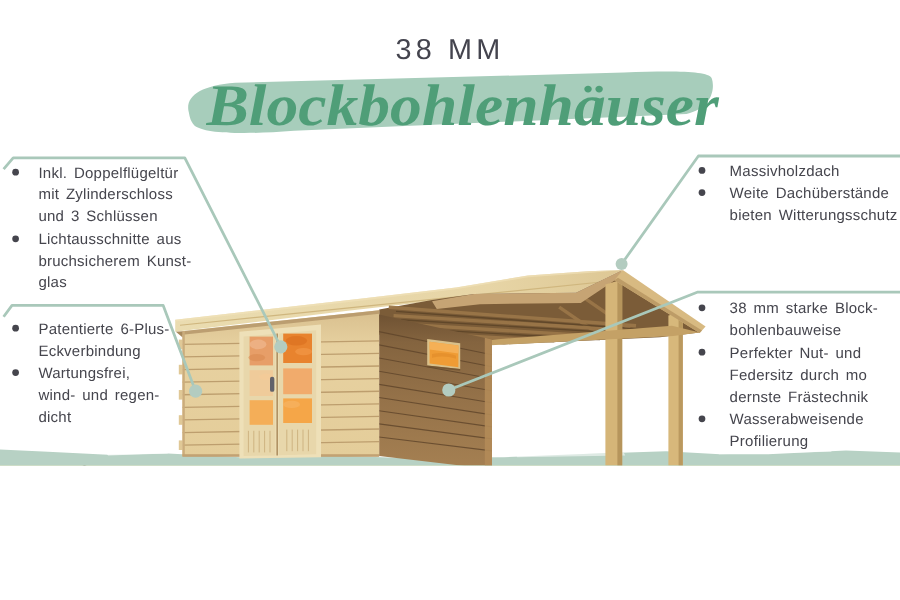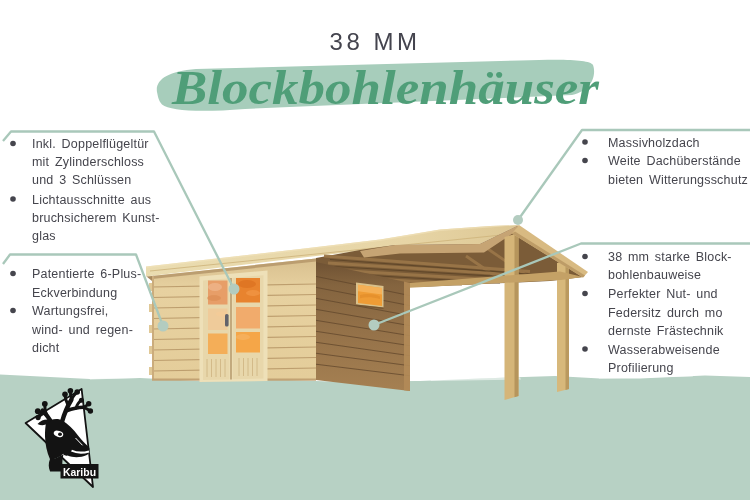--- a/index.html
+++ b/index.html
@@ -1,16 +1,16 @@
 <!DOCTYPE html>
 <html><head>
 <meta charset="utf-8">
 <style>
   html,body{margin:0;padding:0;background:#fff;}
-  #stage{width:750px;height:500px;position:relative;overflow:hidden;background:#4d7c0f;
+  #stage{width:750px;height:388px;position:relative;overflow:hidden;background:#4d7c0f;
          font-family:"Liberation Sans",sans-serif;}
   svg{display:block;}
   text{font-family:"Liberation Sans",sans-serif;}
 </style>
 </head>
 <body>
 <div id="stage">
 <svg width="750" height="500" viewBox="0 0 750 500">
   <defs>
     <linearGradient id="gSide" x1="0" y1="0" x2="0" y2="1">

